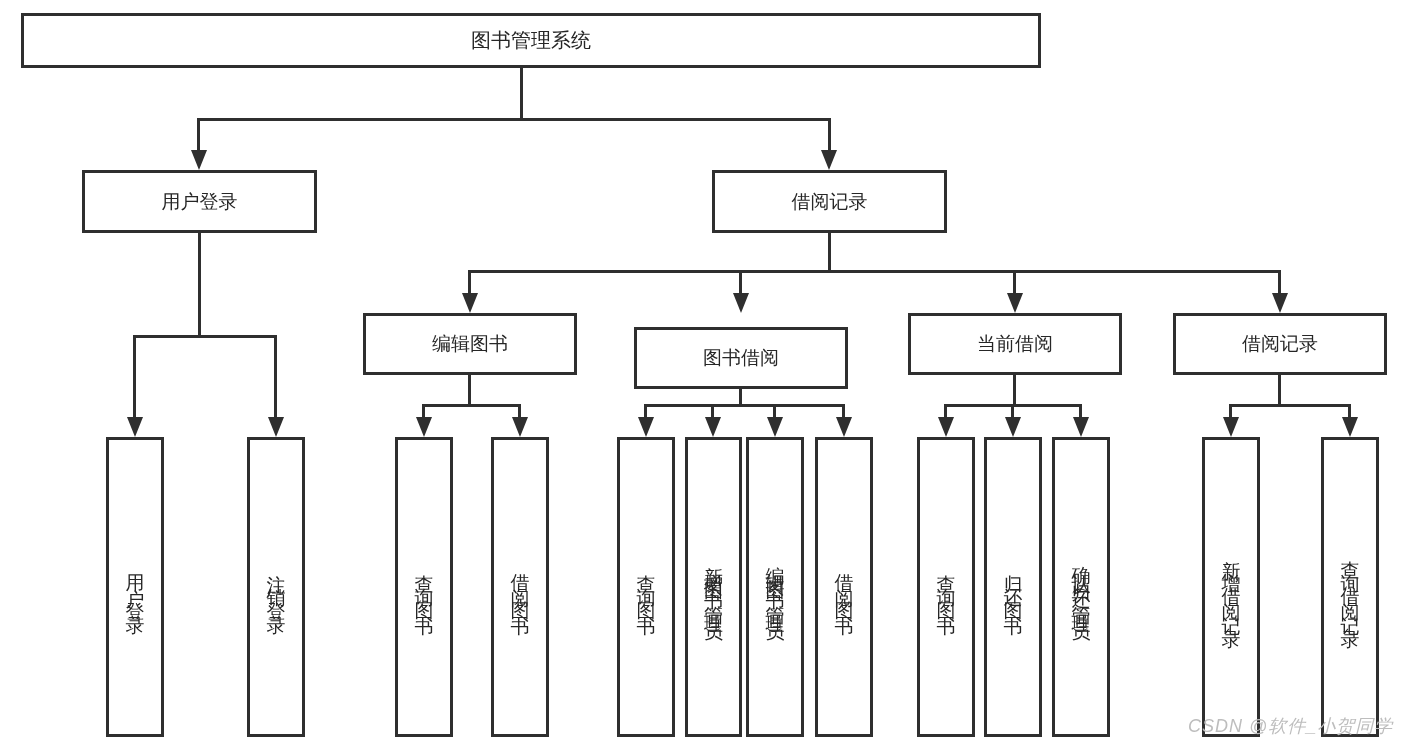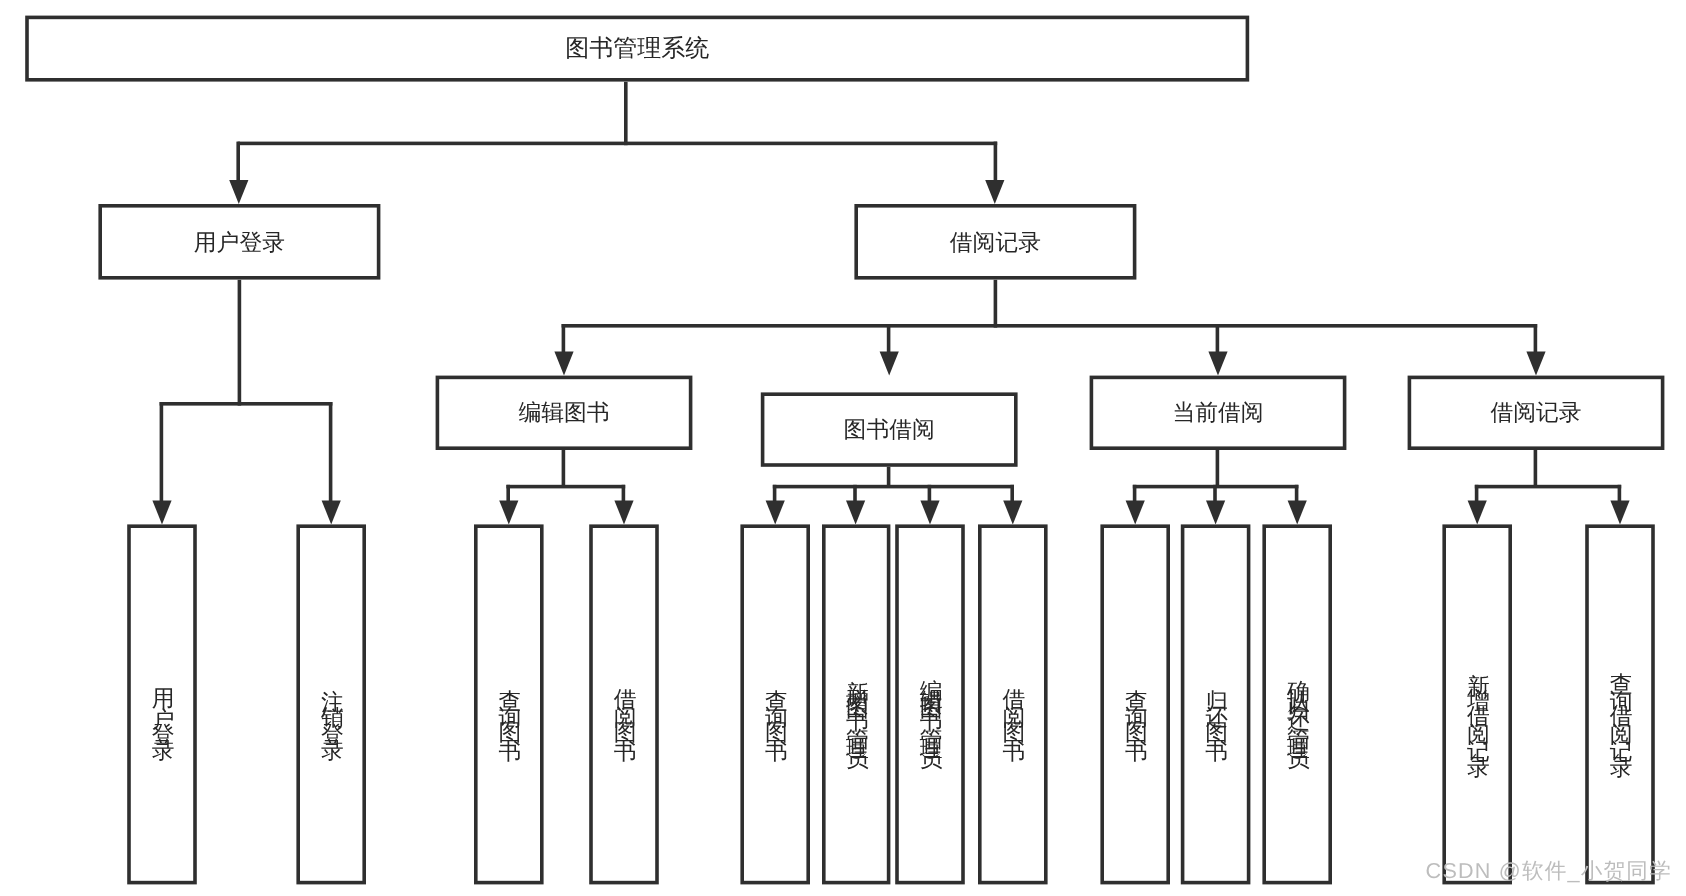--- a/index.html
+++ b/index.html
@@ -27,20 +27,21 @@
   .arrow {
     position:absolute; width:0; height:0;
     border-left:8px solid transparent; border-right:8px solid transparent;
     border-top:20px solid var(--line,#2f2f2f);
   }
   .watermark {
     position:absolute; left:1188px; top:714px; z-index:5;
     font-size:18px; letter-spacing:1px;
     color:var(--wm,#bdbdbd);
     white-space:nowrap;
+    font-style:italic;
   }
 </style>
 </head>
 <body>
 
 <div class="stage" style="--line: #2f2f2f; --text: #262626; --wm: #bdbdbd; --bg: #ffffff;">
 
   <div class="vline" style="left:520px;top:68px;height:53px"></div>
   <div class="hline" style="left:198px;top:118px;width:633px"></div>
   <div class="vline" style="left:197px;top:118px;height:34px"></div>

